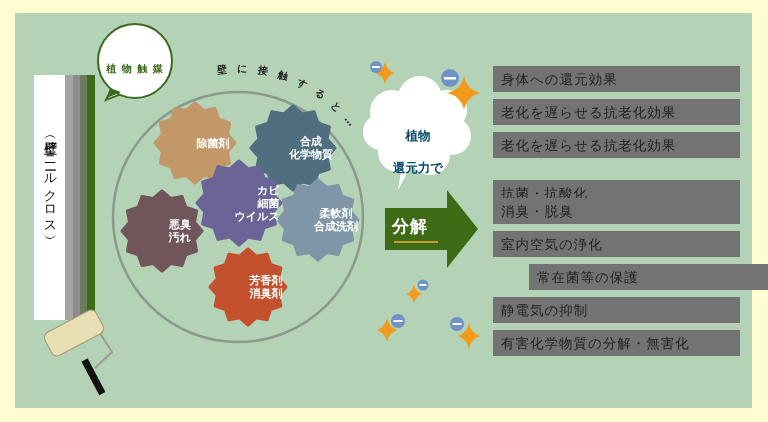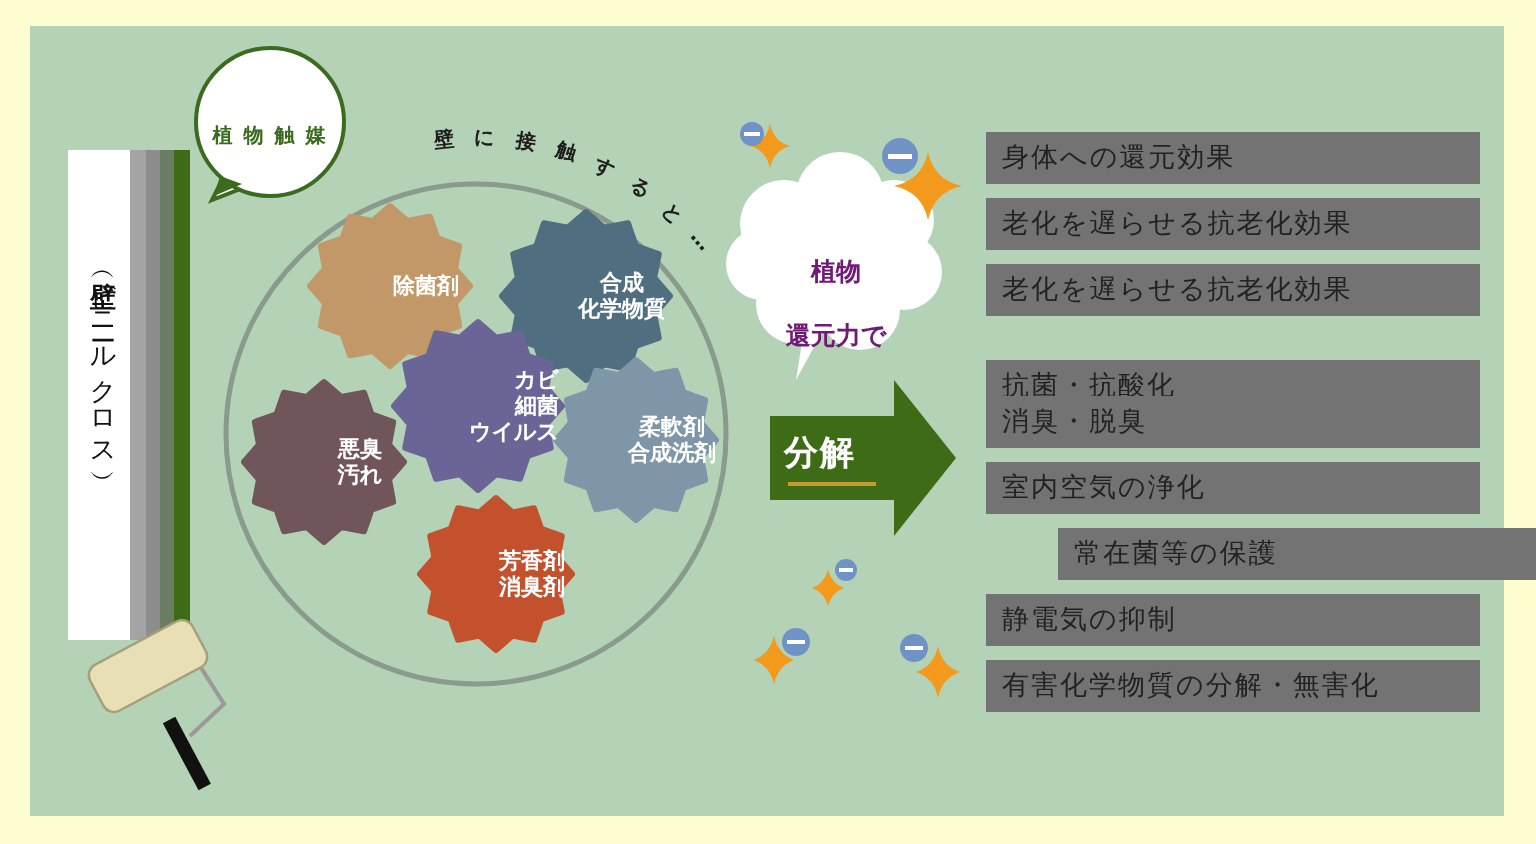--- a/index.html
+++ b/index.html
@@ -28,21 +28,21 @@
     position: absolute; color: #fff; font-weight: bold; font-size: 11px;
     text-align: center; line-height: 13px; white-space: pre-line;
     transform: translate(-50%, -50%);
     padding-left: 36px;
   }
   .bubble-text {
     position: absolute; color: #3b6b1e; font-weight: bold; font-size: 10px;
     text-align: center; line-height: 17px; white-space: pre-line; letter-spacing: 1px;
   }
   .cloud-text {
-    position: absolute; color: #701a75; font-weight: bold; font-size: 12.5px;
+    position: absolute; color: #0c4a6e; font-weight: bold; font-size: 12.5px;
     text-align: center; line-height: 16px; white-space: pre-line;
   }
   .arc-char {
     position: absolute; font-size: 10px; font-weight: bold; color: #1d1d1d;
     transform-origin: center center;
   }
   .arrow-label {
     position: absolute; left: 392px; top: 215px; color: #fff; font-weight: bold;
     font-size: 17px; letter-spacing: 1px;
   }

